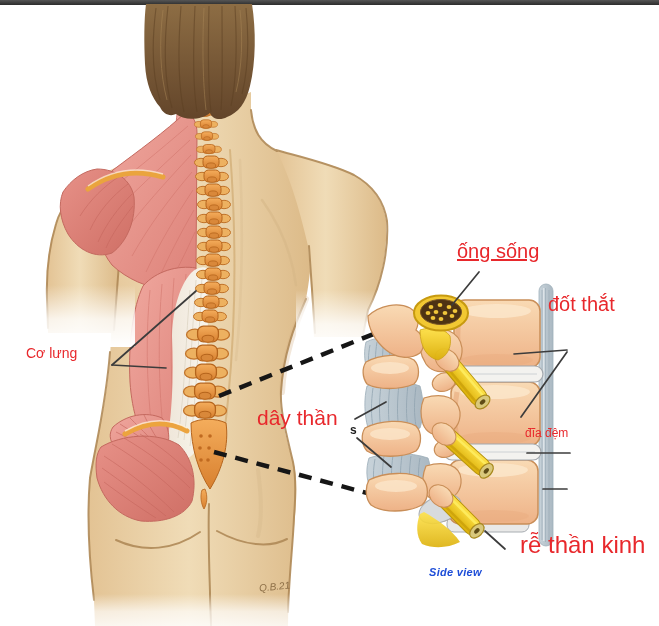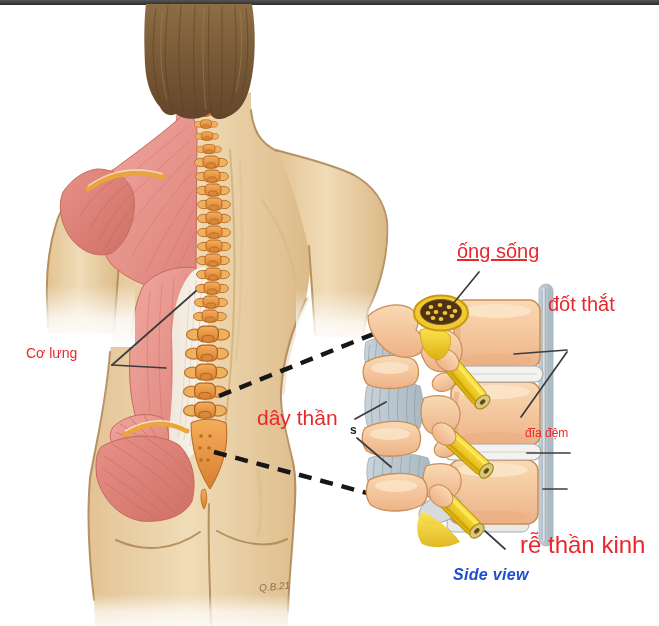--- a/index.html
+++ b/index.html
@@ -9,22 +9,22 @@
           background:linear-gradient(#555,#2c2c2c);}
   #art{position:absolute;left:0;top:0;}
   .lbl{position:absolute;color:#e8282c;white-space:nowrap;line-height:1.1;}
   #lbl-co-lung{left:26px;top:346px;font-size:14px;}
   #lbl-ong-song{left:457px;top:240px;font-size:20px;text-decoration:underline;}
   #lbl-dot-song{left:548px;top:290px;font-size:20px;line-height:28px;}
   #lbl-day-chang{left:257px;top:406px;font-size:21px;}
   #s-mark{position:absolute;left:350px;top:423px;font-size:12px;font-weight:bold;color:#1d1d1d;}
   #lbl-dia-dem{left:525px;top:427px;font-size:12px;}
   #lbl-re-than-kinh{left:511px;top:532px;font-size:24px;margin-left:9px;}
-  #caption{position:absolute;left:429px;top:566px;font-size:16px;font-weight:bold;
-           font-style:italic;color:#1e4ed8;letter-spacing:.3px;margin-left:24px;}
+  #caption{position:absolute;left:429px;top:566px;font-size:11px;font-weight:bold;
+           font-style:italic;color:#1e4ed8;letter-spacing:.3px;}
   #signature{position:absolute;left:259px;top:581px;font-size:10px;font-style:italic;
              color:#8d6f47;transform:rotate(-6deg);}
 </style>
 </head>
 <body>
 
 <div id="stage">
   <div id="topbar"></div>
 
   <svg id="art" width="659" height="626" viewBox="0 0 659 626">

